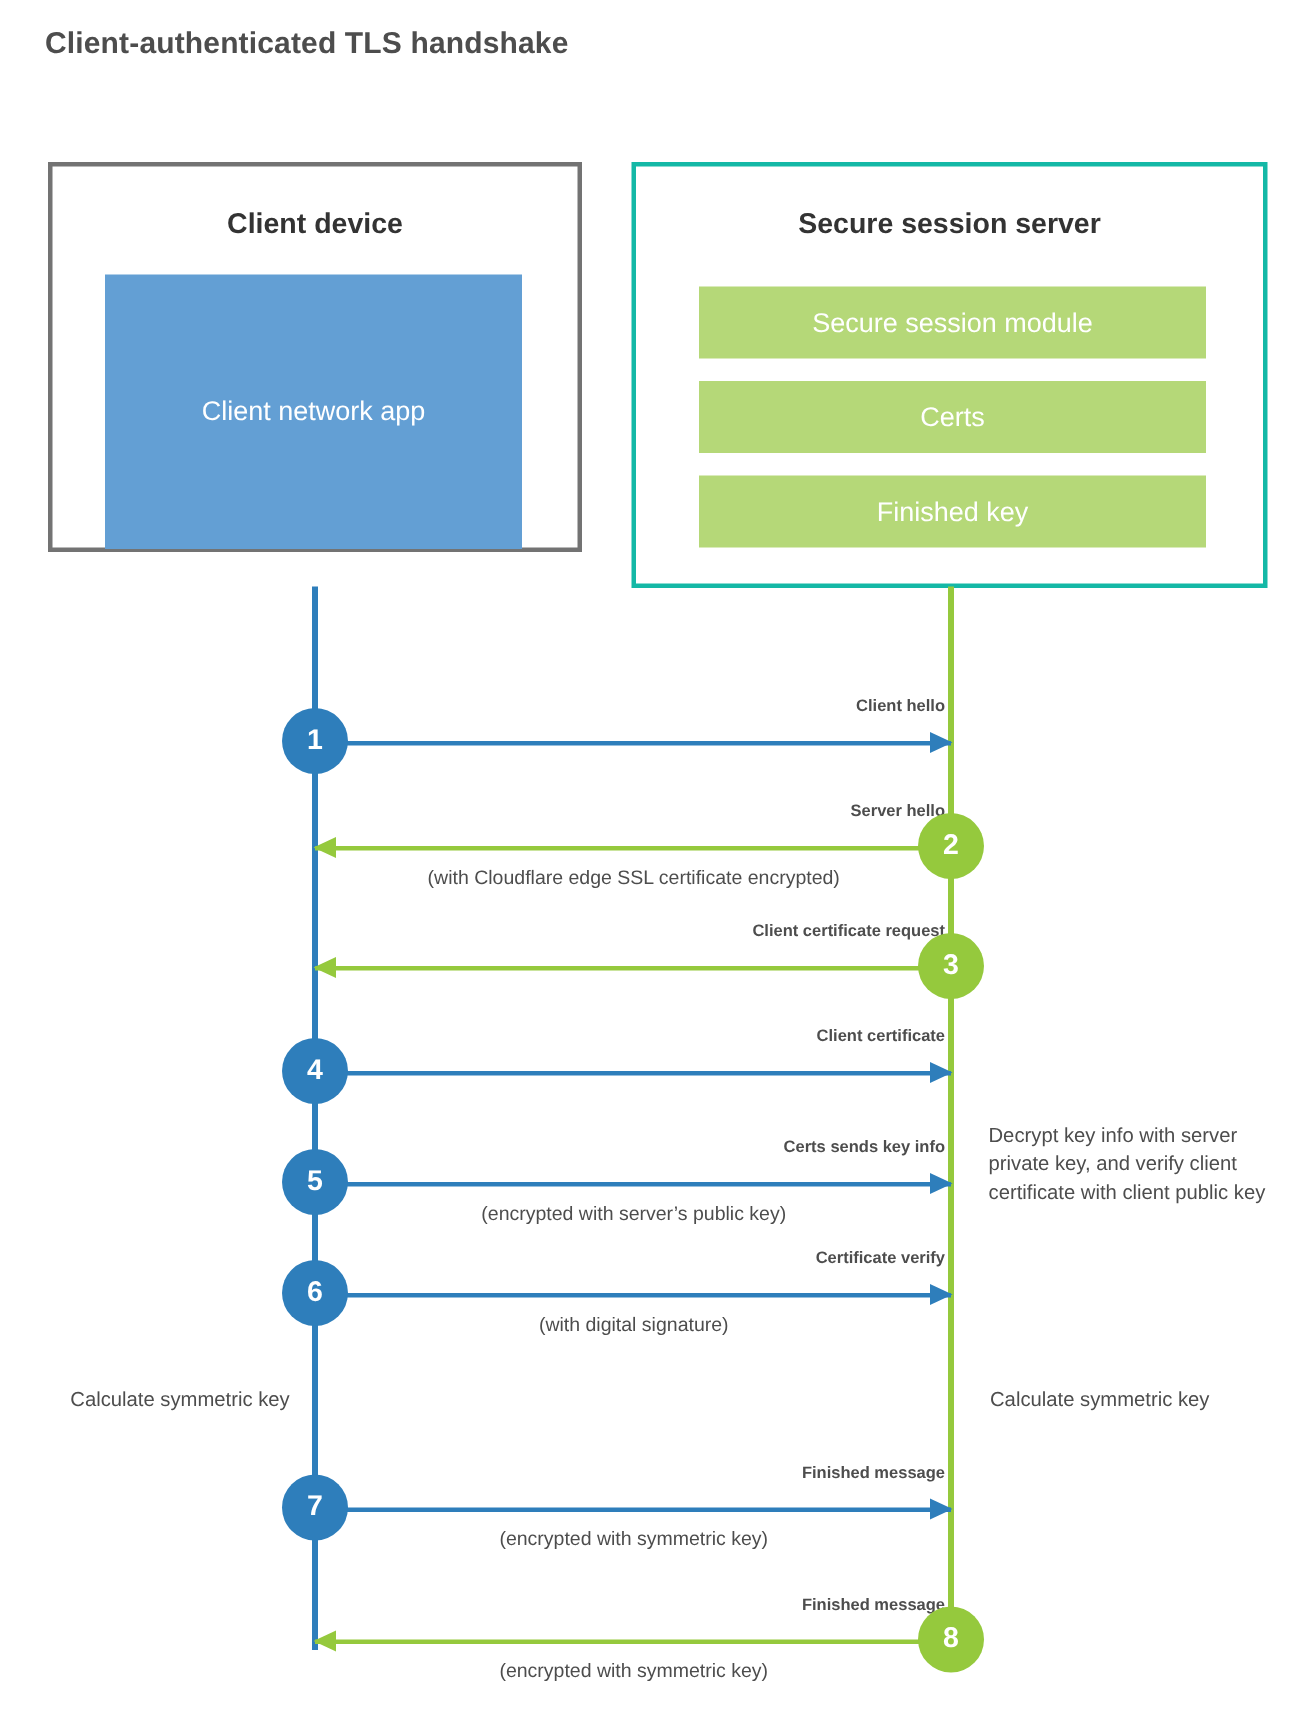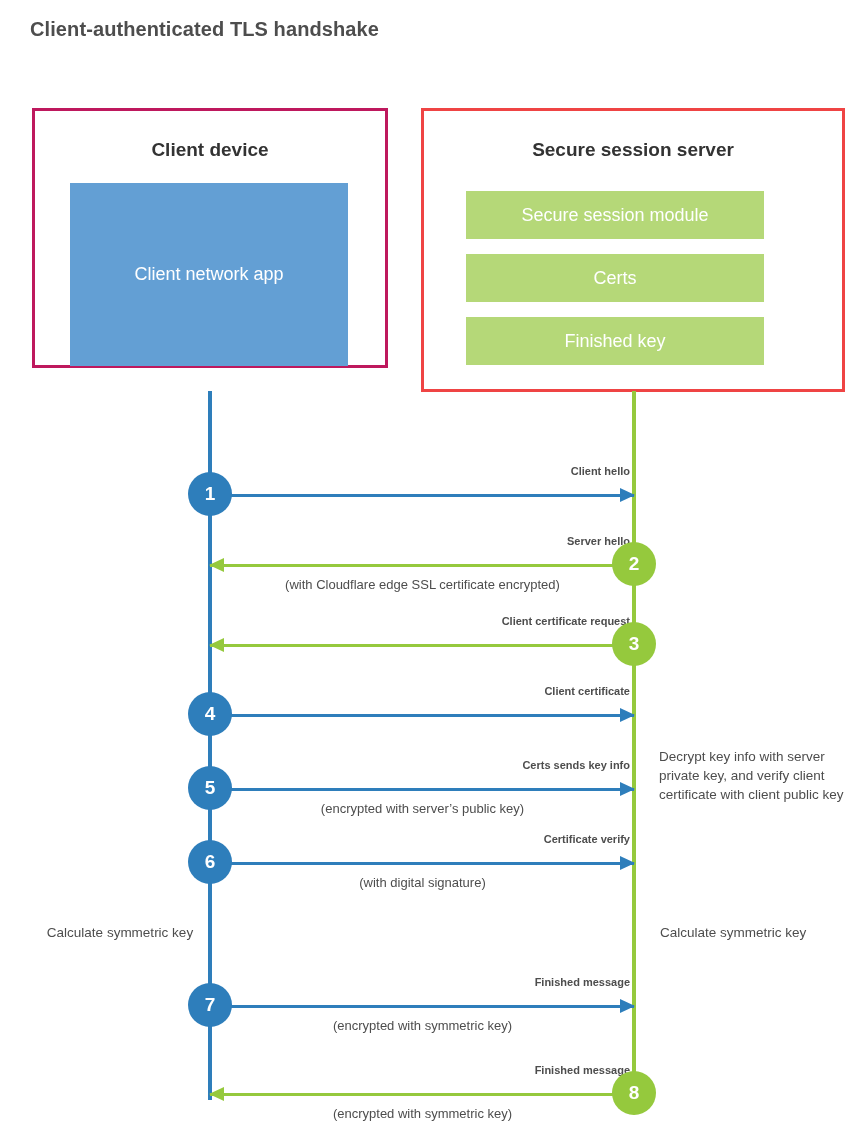--- a/index.html
+++ b/index.html
@@ -35,28 +35,28 @@
   .party-box {
     position: absolute;
     background: #ffffff;
     box-sizing: border-box;
   }
   #client-box {
     left: 32px;
     top: 108px;
     width: 356px;
     height: 260px;
-    border: 3px solid #be185d;
+    border: 3px solid #737373;
   }
   #server-box {
     left: 421px;
     top: 108px;
     width: 424px;
     height: 284px;
-    border: 3px solid #ef4444;
+    border: 3px solid #14b8a6;
   }
   .party-title {
     position: absolute;
     left: 0;
     right: 0;
     top: 28px;
     text-align: center;
     font-size: 19px;
     font-weight: bold;
     color: #333333;
@@ -76,21 +76,21 @@
   }
   #client-app-block {
     left: 35px;
     top: 72px;
     width: 278px;
     height: 183px;
     background: #639fd4;
   }
   .server-block {
     left: 42px;
-    width: 298px;
+    width: 338px;
     height: 48px;
     background: #b5d878;
   }
   #server-block-0 { top: 80px; }
   #server-block-1 { top: 143px; }
   #server-block-2 { top: 206px; }
 
   
   .lifeline {
     position: absolute;

